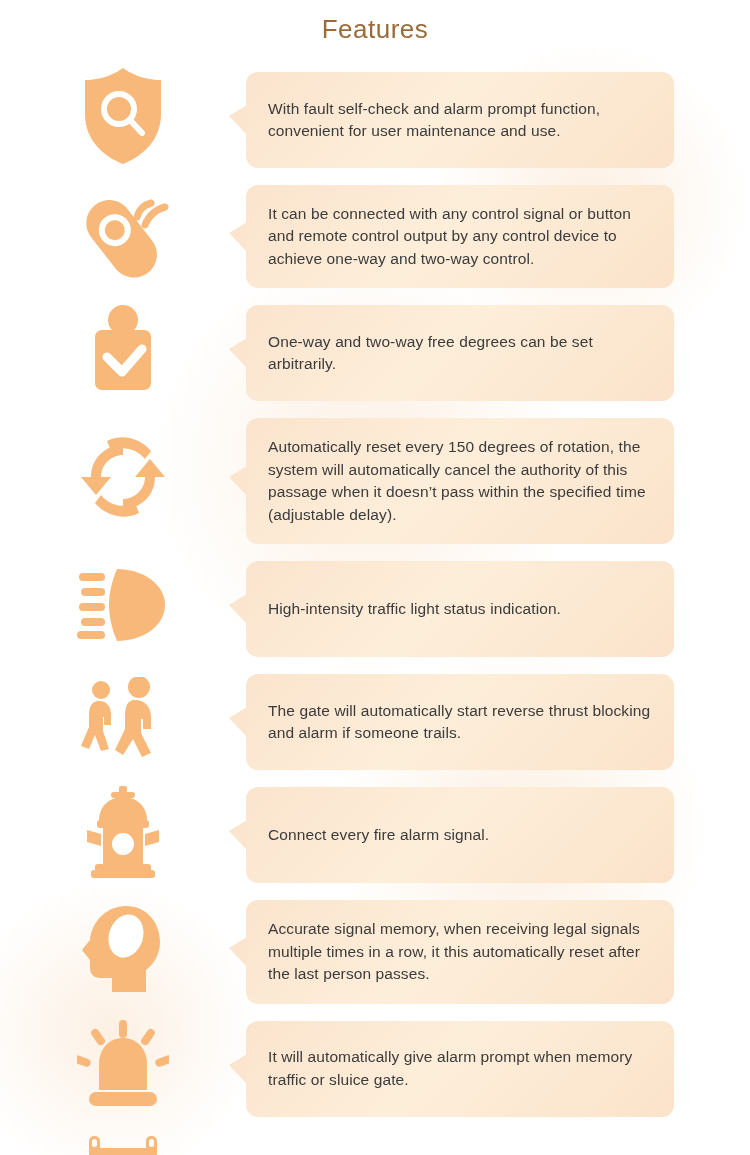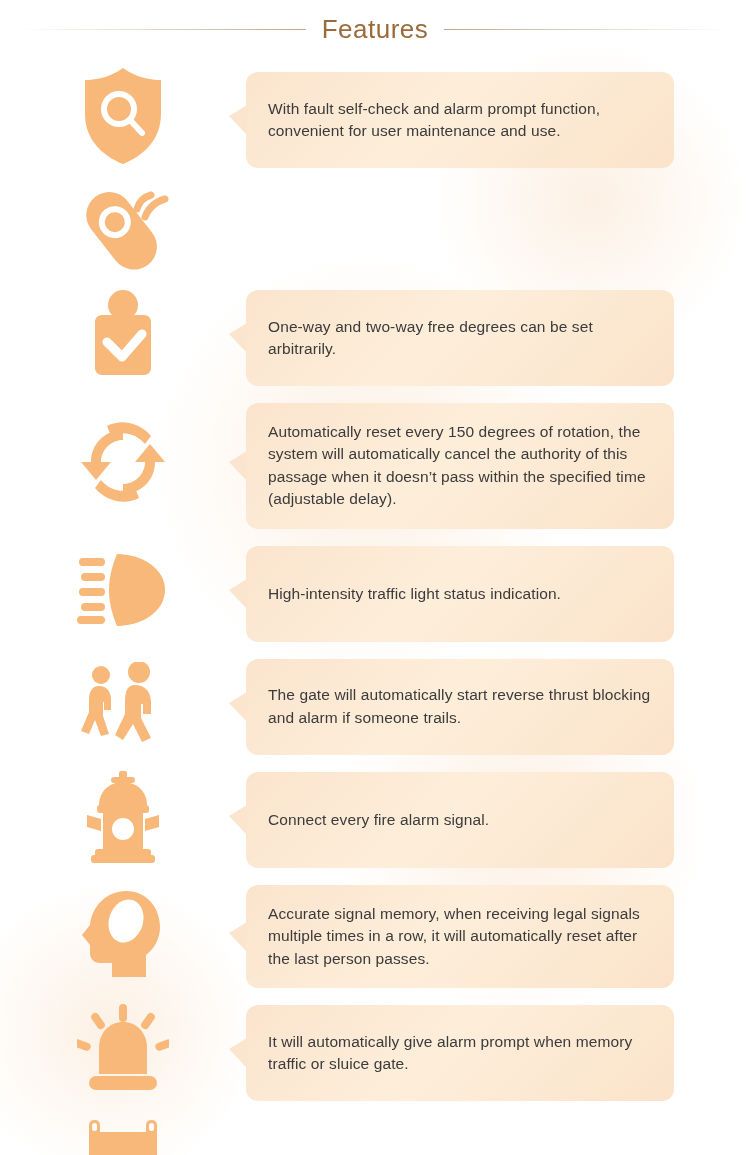--- a/index.html
+++ b/index.html
@@ -34,20 +34,21 @@
 
   
   .header {
     position:relative;
     height:58px;
     display:flex;
     align-items:center;
     justify-content:center;
     gap:0;
     z-index:3;
+    flex-direction:column;
   }
   .head-rule {
     height:1px;
     flex:1 1 auto;
     max-width:285px;
   }
   .head-rule.left  { background:linear-gradient(to right, rgba(168,140,95,0) 0%, rgba(168,140,95,0.75) 100%); }
   .head-rule.right { background:linear-gradient(to left,  rgba(168,140,95,0) 0%, rgba(168,140,95,0.75) 100%); }
   .head-title {
     color:#9a6b39;
@@ -149,20 +150,25 @@
         <div class="icon-cell">
     <svg width="96" height="92" viewBox="0 0 96 92">
       <g transform="rotate(-38 48 52)">
         <rect x="24" y="8" width="46" height="86" rx="23" fill="#f7b87a"></rect>
         <circle cx="47" cy="40" r="13" fill="none" stroke="#fff" stroke-width="6"></circle>
       </g>
       <path d="M62 30 A20 20 0 0 1 76 16" fill="none" stroke="#f7b87a" stroke-width="7" stroke-linecap="round"></path>
       <path d="M70 38 A30 30 0 0 1 90 20" fill="none" stroke="#f7b87a" stroke-width="7" stroke-linecap="round"></path>
     </svg>
         </div>
+        <div class="bubble-cell">
+          <div class="bubble">
+            <div class="bubble-text">It can be connected with any control signal or button and remote control output by any control device to achieve one-way and two-way control.</div>
+          </div>
+        </div>
       </div>
       <div class="feature-row">
         <div class="icon-cell">
     <svg width="82" height="92" viewBox="0 0 82 92">
       <circle cx="41" cy="17" r="15" fill="#f7b87a"></circle>
       <path d="M13 34 C13 30 16 27 20 27 L62 27 C66 27 69 30 69 34 L69 80 C69 84 66 87 62 87 L20 87 C16 87 13 84 13 80 Z" fill="#f7b87a"></path>
       <path d="M25 54 L40 69 L60 46" fill="none" stroke="#fff" stroke-width="9" stroke-linecap="round" stroke-linejoin="round"></path>
     </svg>
         </div>
         <div class="bubble-cell">
@@ -249,21 +255,21 @@
       </div>
       <div class="feature-row">
         <div class="icon-cell">
     <svg width="90" height="92" viewBox="0 0 90 92">
       <path d="M48 4 C68 4 82 20 82 40 C82 52 76 62 68 68 L68 90 L34 90 L34 76 L22 76 C16 76 12 72 12 66 L12 58 L4 48 L12 38 C14 18 30 4 48 4 Z" fill="#f7b87a"></path>
       <ellipse cx="48" cy="34" rx="17" ry="22" transform="rotate(18 48 34)" fill="#fff"></ellipse>
     </svg>
         </div>
         <div class="bubble-cell">
           <div class="bubble">
-            <div class="bubble-text">Accurate signal memory, when receiving legal signals multiple times in a row, it will automatically reset after the last person passes.</div>
+            <div class="bubble-text">Accurate signal memory, when receiving legal signals multiple times in a row, it this automatically reset after the last person passes.</div>
           </div>
         </div>
       </div>
       <div class="feature-row">
         <div class="icon-cell">
     <svg width="92" height="90" viewBox="0 0 92 90">
       <g fill="#f7b87a">
         <path d="M22 44 C22 28 33 18 46 18 C59 18 70 28 70 44 L70 70 L22 70 Z"></path>
         <rect x="12" y="72" width="68" height="14" rx="7"></rect>
         <rect x="42" y="0" width="8" height="18" rx="4"></rect>

